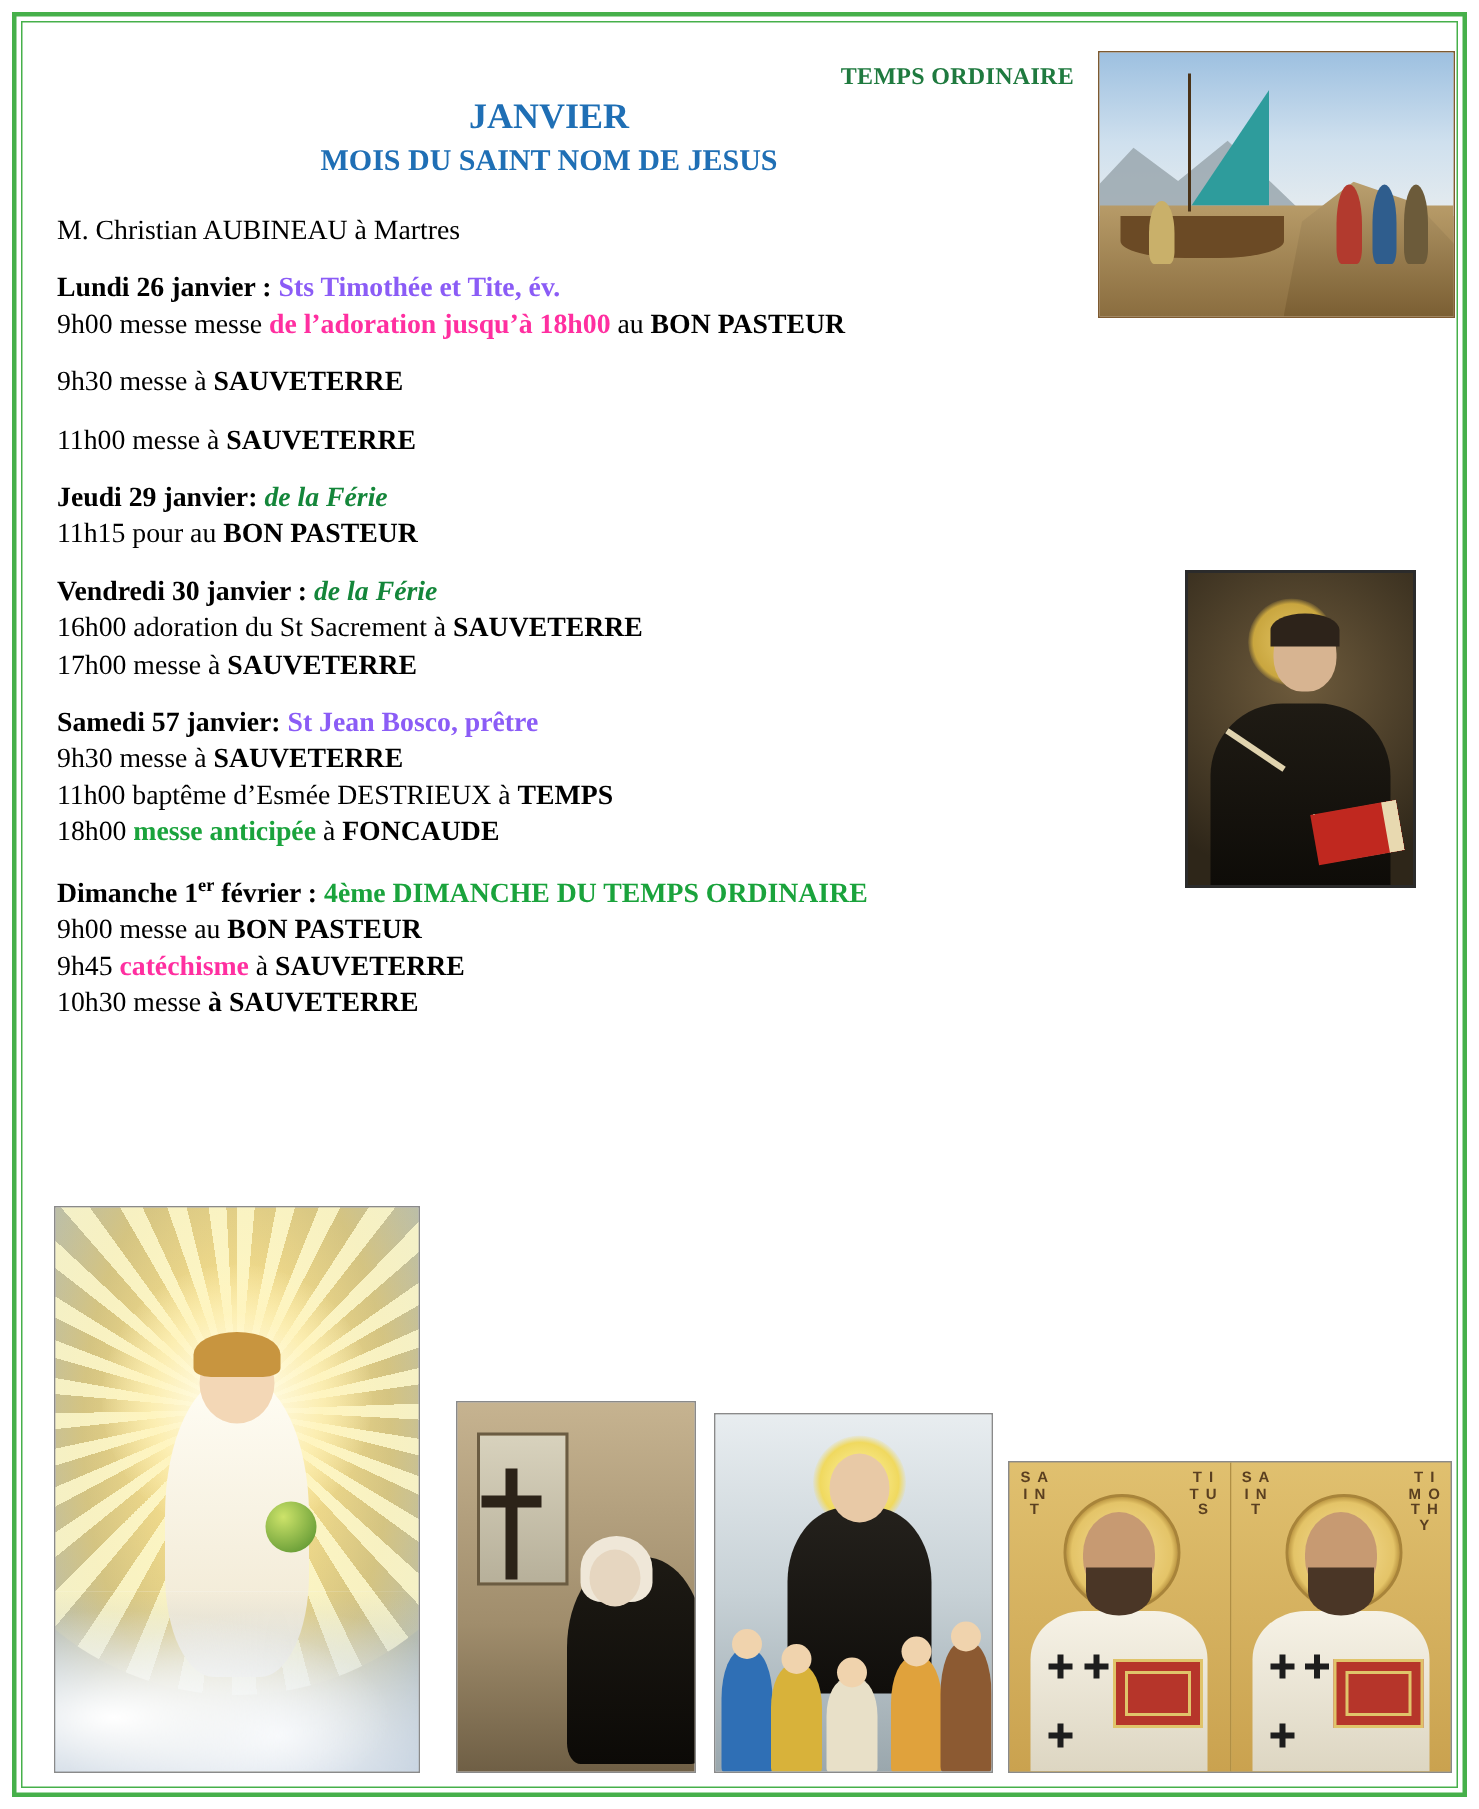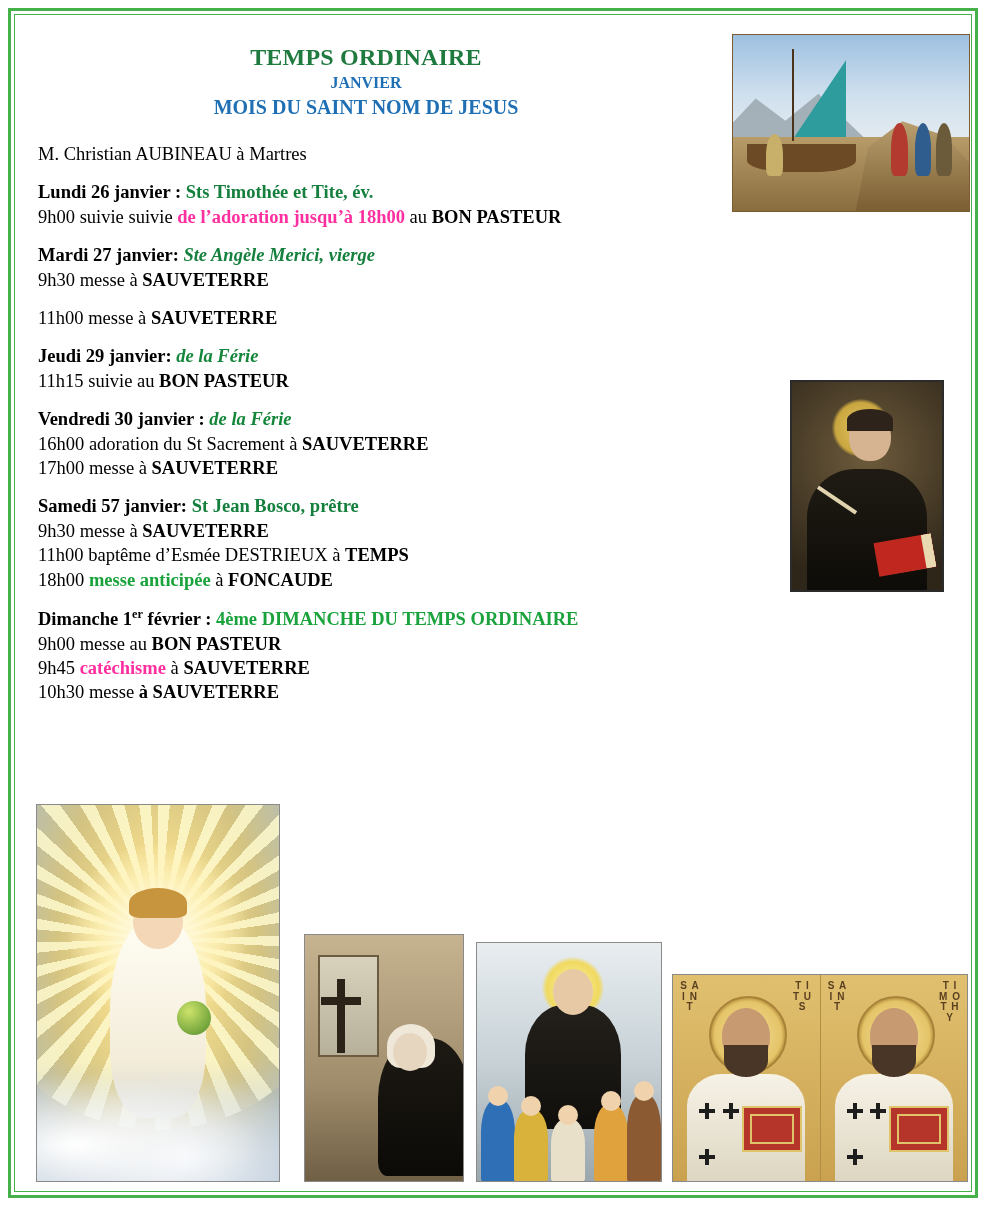--- a/index.html
+++ b/index.html
@@ -54,27 +54,28 @@
   .header {
     position: absolute;
     left: 0;
     top: 26px;
     width: 700px;
     text-align: center;
     line-height: 1.3;
   }
   .header .line1 {
     font-weight: bold;
-    font-size: 24px;
+    font-size: 16px;
     color: #1f7a3f;
     letter-spacing: .2px;
+    text-align: right;
   }
   .header .line2 {
     font-weight: bold;
-    font-size: 16px;
+    font-size: 24px;
     color: #1f6fb5;
   }
   .header .line3 {
     font-weight: bold;
     font-size: 20px;
     color: #1f6fb5;
   }
 
   
   .img-boat {
@@ -140,21 +141,21 @@
     top: 126px;
     width: 700px;
     font-size: 18.5px;
     line-height: 1.32;
   }
   .block { margin-bottom: 14px; }
   .block.tight { margin-bottom: 0; }
   .u { }
   .b { font-weight: bold; }
   .i { font-style: italic; }
-  .orange { color: #15803d; text-align: center; }
+  .orange { color: #8b5cf6; text-align: center; }
   .orange-d { color: #e2720c; }
   .green { color: #1aa33c; }
   .green-d { color: #14863a; }
   .pink { color: #ff2fa0; }
   .sup { font-size: 0.66em; vertical-align: super; }
 
   .prayer-title { font-weight: bold; text-decoration: underline; }
 
   
   .img-thomas {
@@ -423,47 +424,43 @@
       <div class="block">
         <div>M. Christian AUBINEAU à Martres</div>
       </div>
 
       <div class="block">
         <div>
           <span class="u b">Lundi 26 janvier </span><span class="b">:</span>
           <span class="b orange">Sts Timothée et Tite, év.</span>
         </div>
         <div>
-          <span>9h00 suivie suivie </span><span class="b pink">de l’adoration jusqu’à 18h00</span><span> au </span><span class="b">BON PASTEUR</span>
-        </div>
-      </div>
-
-      <div class="block">
-        <div>
-          <span class="u b">Mardi 27 janvier</span><span class="b">:</span>
-          <span class="b i orange">Ste Angèle Merici, vierge</span>
-        </div>
+          <span>9h00 messe messe </span><span class="b pink">de l’adoration jusqu’à 18h00</span><span> au </span><span class="b">BON PASTEUR</span>
+        </div>
+      </div>
+
+      <div class="block">
         <div>
           <span>9h30 messe à </span><span class="b">SAUVETERRE</span>
         </div>
       </div>
 
       <div class="block">
         <div>
           <span>11h00 messe à </span><span class="b">SAUVETERRE</span>
         </div>
       </div>
 
       <div class="block">
         <div>
           <span class="u b">Jeudi 29 janvier</span><span class="b">:</span>
           <span class="b i green-d">de la Férie</span>
         </div>
         <div>
-          <span>11h15 suivie au </span><span class="b">BON PASTEUR</span>
+          <span>11h15 pour au </span><span class="b">BON PASTEUR</span>
         </div>
       </div>
 
       <div class="block">
         <div>
           <span class="u b">Vendredi 30 janvier </span><span class="b">:</span>
           <span class="b i green-d">de la Férie</span>
         </div>
         <div>
           <span>16h00 adoration du St Sacrement à </span><span class="b">SAUVETERRE</span>

